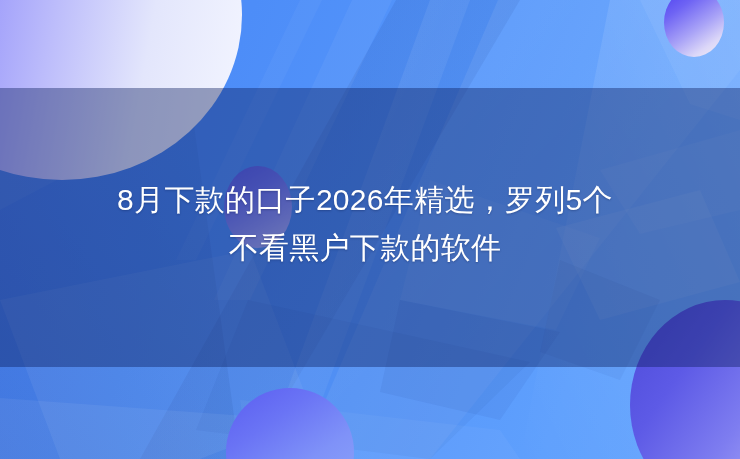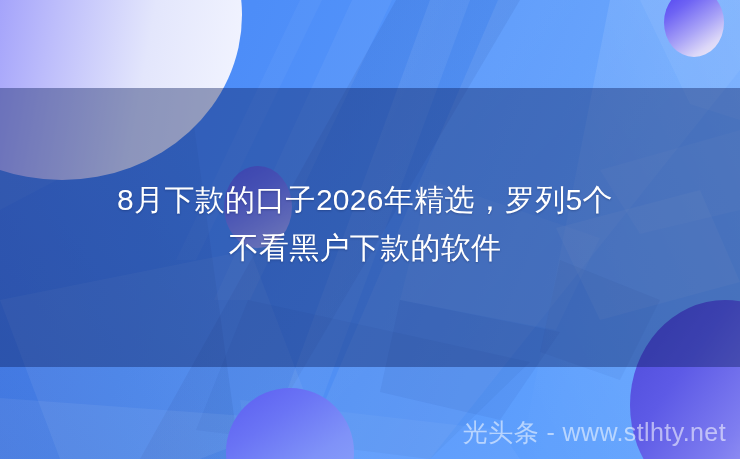--- a/index.html
+++ b/index.html
@@ -144,15 +144,14 @@
   <div class="orb orb-tr"></div>
   <div class="orb orb-ml"></div>
   <div class="orb orb-br"></div>
   <div class="orb orb-bc"></div>
 
   <div class="dark-band"></div>
 
   <div class="headline">8月下款的口子2026年精选，罗列5个
 不看黑户下款的软件</div>
 
-  <div class="watermark">光头条 - www.stlhty.net</div>
 
 </div>
 
 </body></html>

